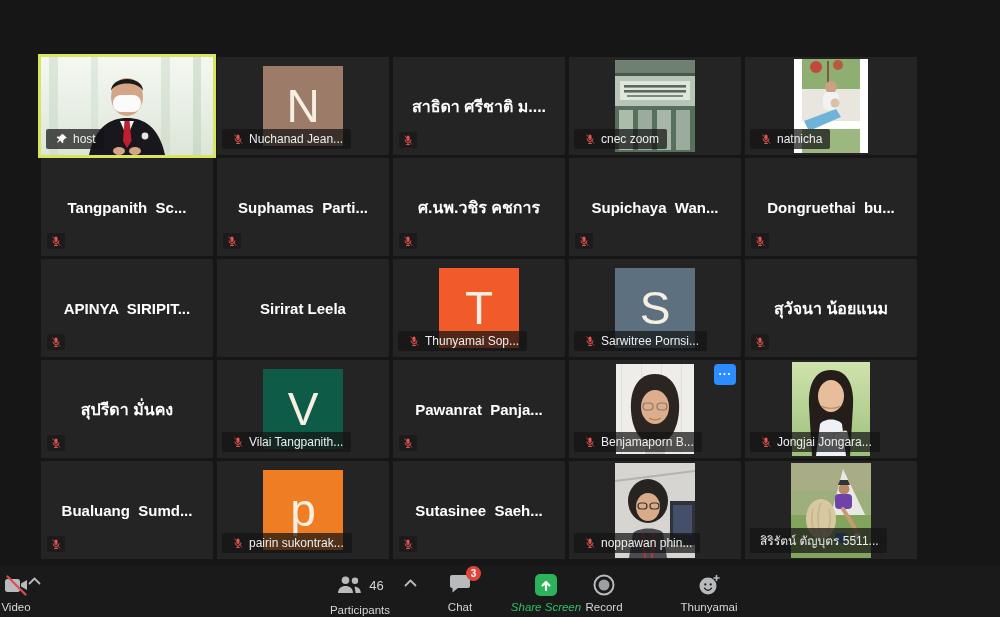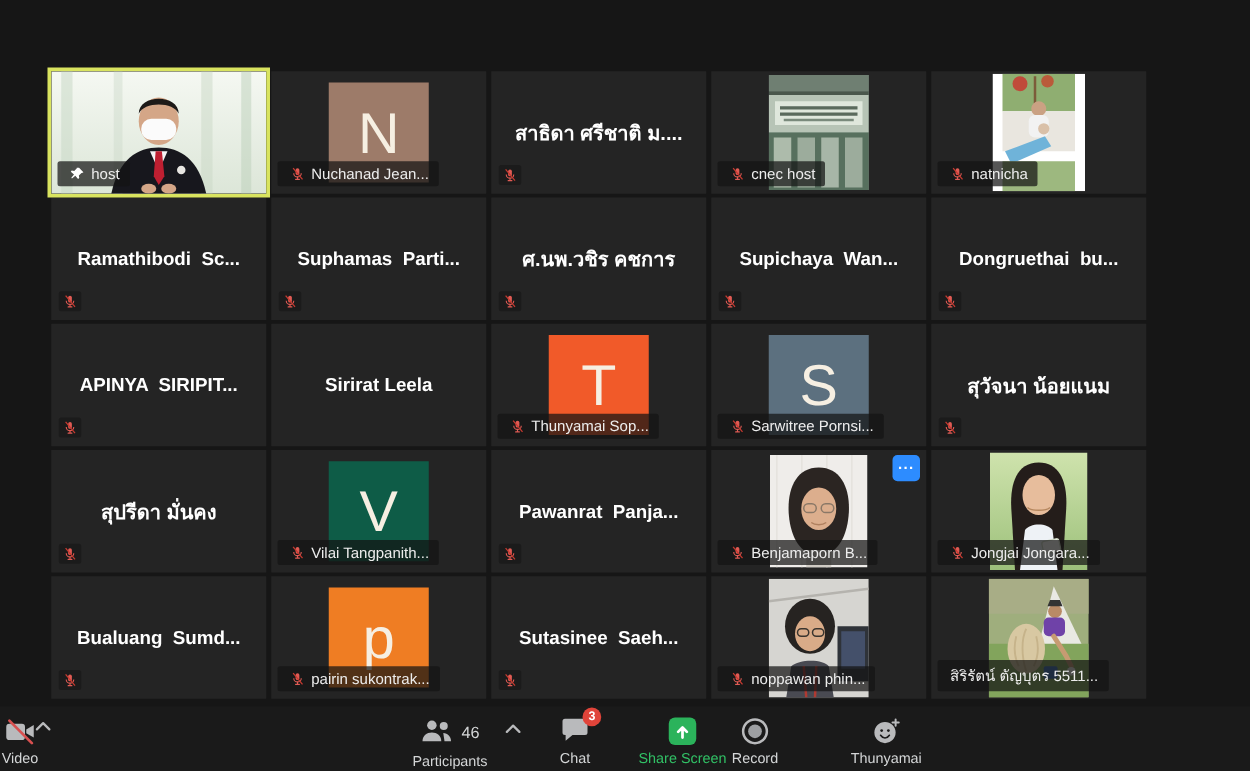--- a/index.html
+++ b/index.html
@@ -127,21 +127,21 @@
         <rect x="42" y="50" width="14" height="40" fill="#c9d4c6" opacity=".7"></rect>
         <rect x="61" y="50" width="14" height="40" fill="#c9d4c6" opacity=".6"></rect>
       </svg>
       <div class="nametag">
         <svg width="12" height="12" viewBox="0 0 24 24">
             <rect x="9" y="3" width="6" height="11" rx="3" fill="#e05b54"></rect>
             <path d="M6 11a6 6 0 0 0 12 0" stroke="#e05b54" stroke-width="1.8" fill="none"></path>
             <path d="M12 17.5V21M9 21h6" stroke="#e05b54" stroke-width="1.8" stroke-linecap="round"></path>
             <path d="M5 3l15 18" stroke="#c83a30" stroke-width="2"></path>
           </svg>
-        <span>cnec host</span>
+        <span>cnec zoom</span>
       </div>
     </div>
 
     <div class="tile">
       <svg class="photo" width="74" height="94" viewBox="0 0 74 94">
         <rect width="74" height="94" fill="#ffffff"></rect>
         <rect x="8" width="58" height="30" fill="#8fae71"></rect>
         <circle cx="22" cy="8" r="6" fill="#c04a3a"></circle>
         <circle cx="44" cy="6" r="5" fill="#ba5a3a"></circle>
         <rect x="33" y="2" width="2" height="26" fill="#7c5b3a"></rect>
@@ -157,21 +157,21 @@
             <rect x="9" y="3" width="6" height="11" rx="3" fill="#e05b54"></rect>
             <path d="M6 11a6 6 0 0 0 12 0" stroke="#e05b54" stroke-width="1.8" fill="none"></path>
             <path d="M12 17.5V21M9 21h6" stroke="#e05b54" stroke-width="1.8" stroke-linecap="round"></path>
             <path d="M5 3l15 18" stroke="#c83a30" stroke-width="2"></path>
           </svg>
         <span>natnicha</span>
       </div>
     </div>
 
     <div class="tile">
-      <div class="center-name">Ramathibodi  Sc...</div>
+      <div class="center-name">Tangpanith  Sc...</div>
       <div class="mictag">
           <svg width="12" height="12" viewBox="0 0 24 24">
             <rect x="9" y="3" width="6" height="11" rx="3" fill="#e05b54"></rect>
             <path d="M6 11a6 6 0 0 0 12 0" stroke="#e05b54" stroke-width="1.8" fill="none"></path>
             <path d="M12 17.5V21M9 21h6" stroke="#e05b54" stroke-width="1.8" stroke-linecap="round"></path>
             <path d="M5 3l15 18" stroke="#c83a30" stroke-width="2"></path>
           </svg>
         </div>
     </div>
     <div class="tile">
@@ -482,21 +482,21 @@
         <span class="chat-wrap">
           <svg width="24" height="24" viewBox="0 0 24 24">
             <path d="M4 3h16a2 2 0 0 1 2 2v9a2 2 0 0 1-2 2H10l-5.5 4.5V16H4a2 2 0 0 1-2-2V5a2 2 0 0 1 2-2z" fill="#b9babc"></path>
           </svg>
           <span class="chat-badge">3</span>
         </span>
       </div>
       <span class="tb-label">Chat</span>
     </div>
 
-    <div class="tb-btn" style="left:496px;width:100px;">
+    <div class="tb-btn" style="left:496px;width:100px;font-style:italic;">
       <div class="tb-icon-row">
         <svg width="24" height="24" viewBox="0 0 24 24">
           <rect x="1" y="1" width="22" height="22" rx="5" fill="#2bb35b"></rect>
           <path d="M12 17v-8M8.5 12.5L12 9l3.5 3.5" stroke="#fff" stroke-width="2.2" fill="none" stroke-linecap="round" stroke-linejoin="round"></path>
         </svg>
       </div>
       <span class="tb-label green">Share Screen</span>
     </div>
 
     <div class="tb-btn" style="left:574px;width:60px;">

